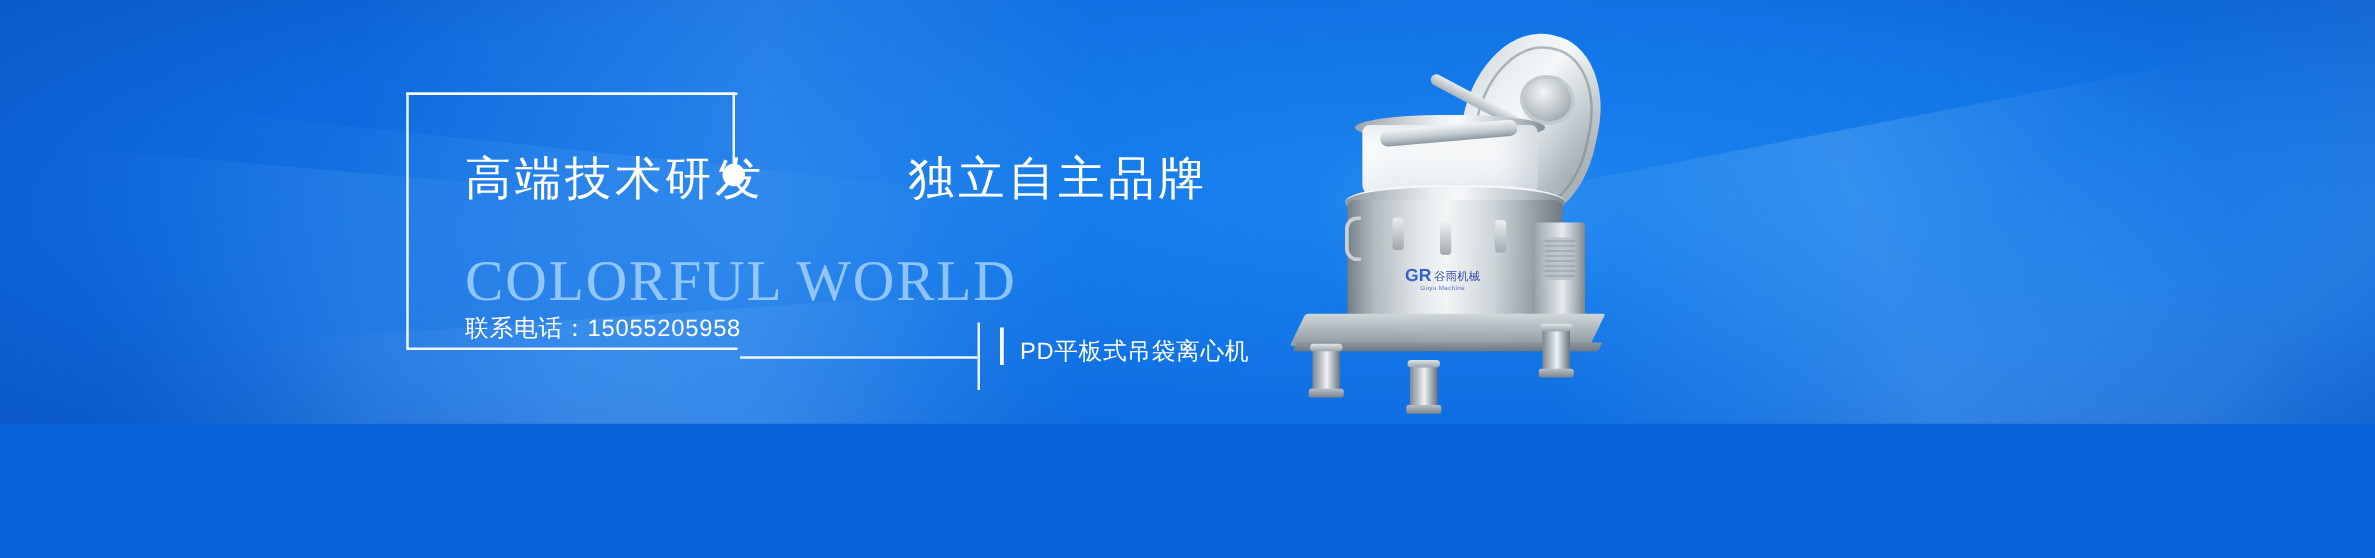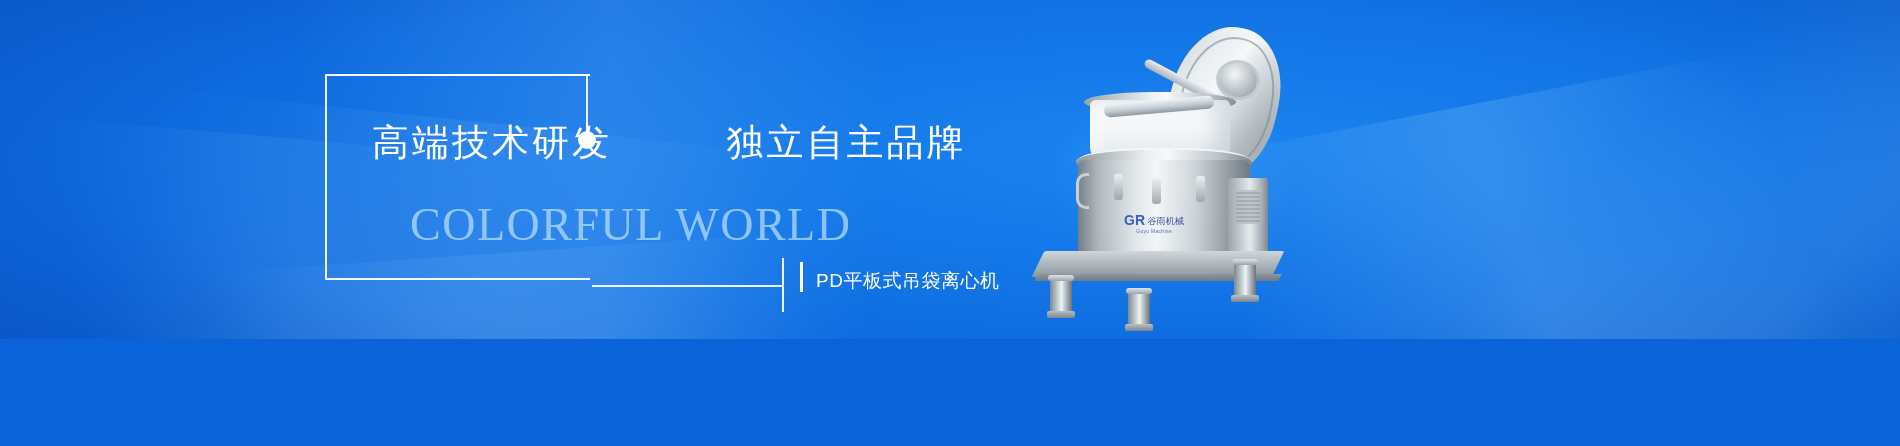--- a/index.html
+++ b/index.html
@@ -82,21 +82,21 @@
   .sub-en{
     position:absolute;left:374px;top:170px;
     font-family:"Liberation Serif", serif;
     font-size:23px;letter-spacing:1.4px;
     color:rgba(205,232,255,.80);white-space:nowrap;
   }
   .big-en{
     position:absolute;left:372px;top:198px;
     font-family:"Liberation Serif", serif;
     font-size:46px;letter-spacing:1.5px;
-    color:rgba(196,228,255,.68);white-space:nowrap;margin-left:38px;
+    color:rgba(196,228,255,.68);white-space:nowrap;
   }
   .phone{
     position:absolute;left:372px;top:250px;
     font-size:19px;color:#ffffff;letter-spacing:.6px;white-space:nowrap;
   }
 
   
   .cap-line{
     position:absolute;left:592px;top:285px;width:190px;height:2px;
     background:rgba(255,255,255,.92);
@@ -256,20 +256,21 @@
   <div class="frame-drop"></div>
   <div class="frame-dot"></div>
 
   <div class="headline">
     <span>高端技术研发</span>
     <span class="gap"></span>
     <span>独立自主品牌</span>
   </div>
 
   <div class="big-en">COLORFUL WORLD</div>
+  <div class="phone">联系电话：15055205958</div>
 
   <div class="cap-line"></div>
   <div class="cap-tick"></div>
   <div class="cap-tick2"></div>
   <div class="cap-text">PD平板式吊袋离心机</div>
 
   <div class="machine">
     <div class="m-lid"></div>
     <div class="m-lid-ring"></div>
     <div class="m-lid-port"></div>

